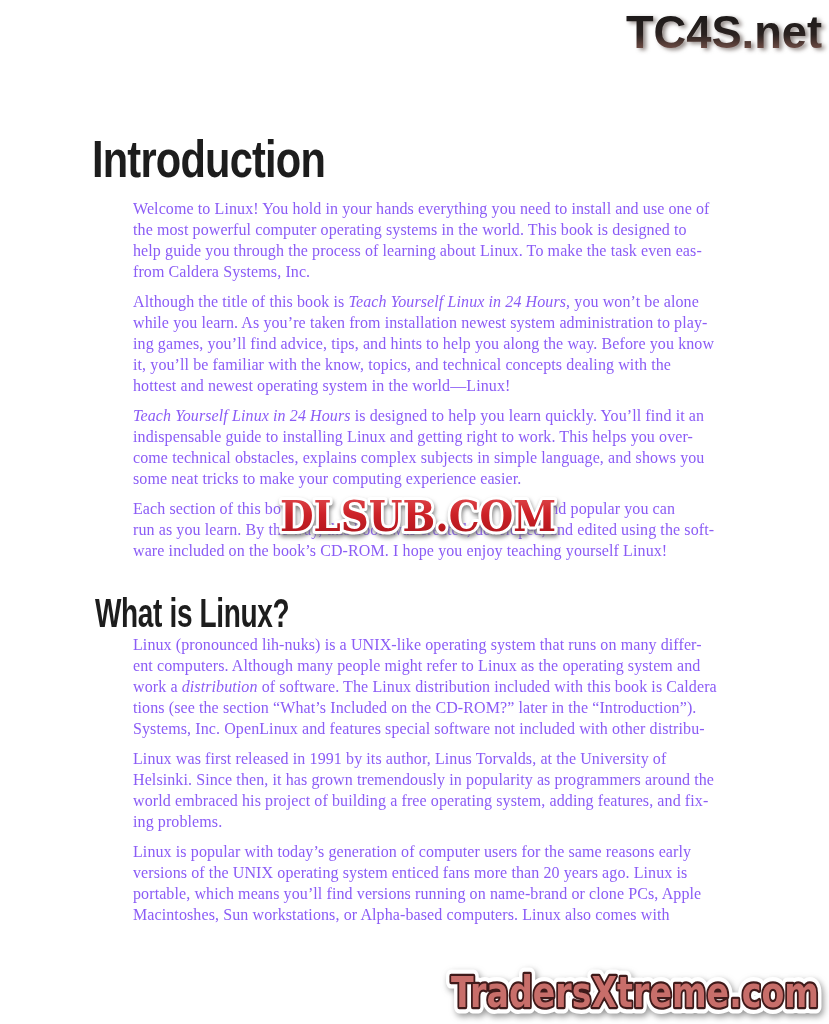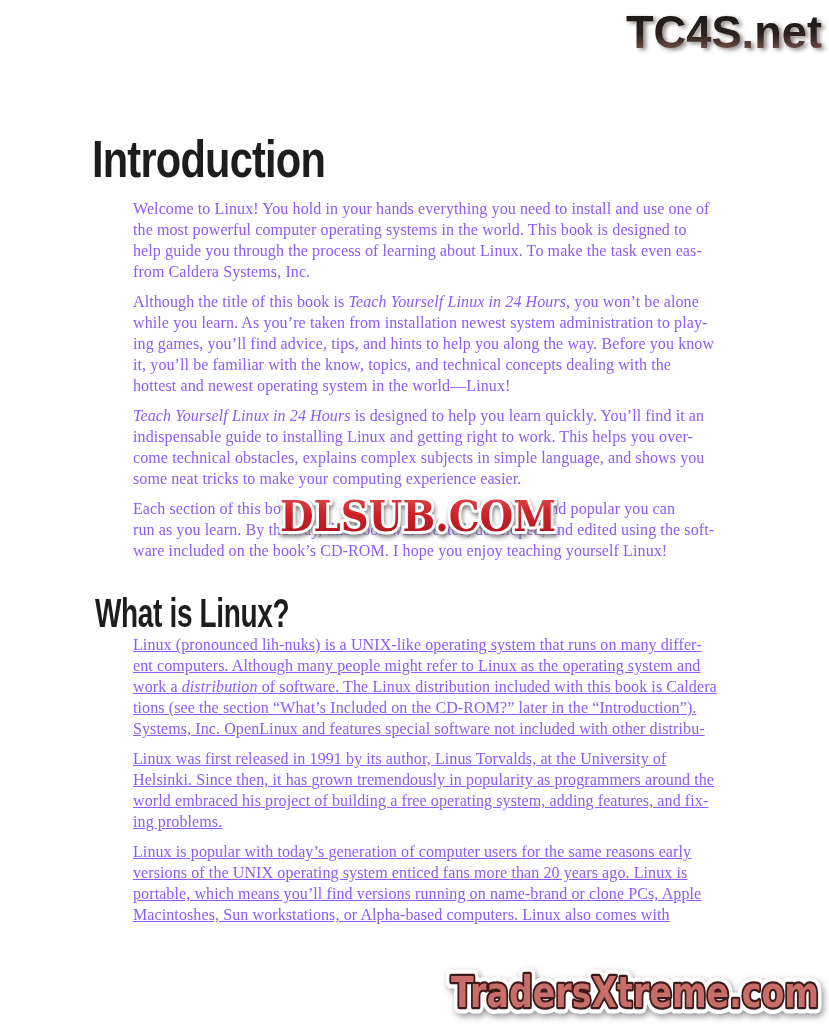--- a/index.html
+++ b/index.html
@@ -20,21 +20,21 @@
     font-family:"Liberation Sans", sans-serif;font-weight:bold;
     font-size:40px;line-height:1;color:#1d1d1d;letter-spacing:-.5px;
     transform:scaleX(.7);transform-origin:left top;white-space:nowrap;
   }
   
   .bodyblock{
     position:absolute;left:133px;color:#8b5cf6;
     font-size:16px;line-height:21px;letter-spacing:.1px;
   }
   .block-a{top:198px;}
-  .block-b{top:634px;text-decoration:underline;}
+  .block-b{top:634px;}
   .para{margin:0 0 9px 0;}
   .tline{white-space:nowrap;}
   .tline i{font-style:italic;}
   .gap{display:inline-block;height:1px;}
   
   svg.wm{position:absolute;overflow:visible;}
   .wm-top{left:619px;top:2px;filter:drop-shadow(3px 2px 2px rgba(125,115,112,.85));}
   .wm-mid{left:270px;top:484px;filter:drop-shadow(1px 3px 2px rgba(105,105,105,.8));}
   .wm-bottom{left:441px;top:960px;filter:drop-shadow(2px 3px 3px rgba(125,125,125,.8));}
   .wm text{font-weight:bold;}

